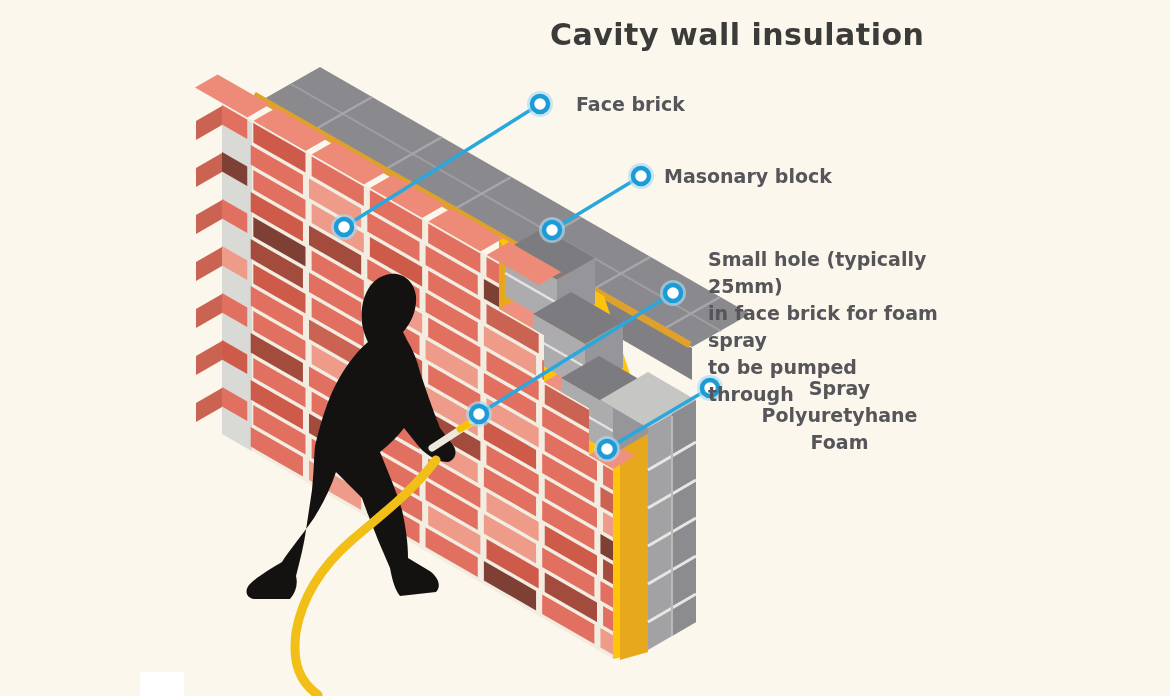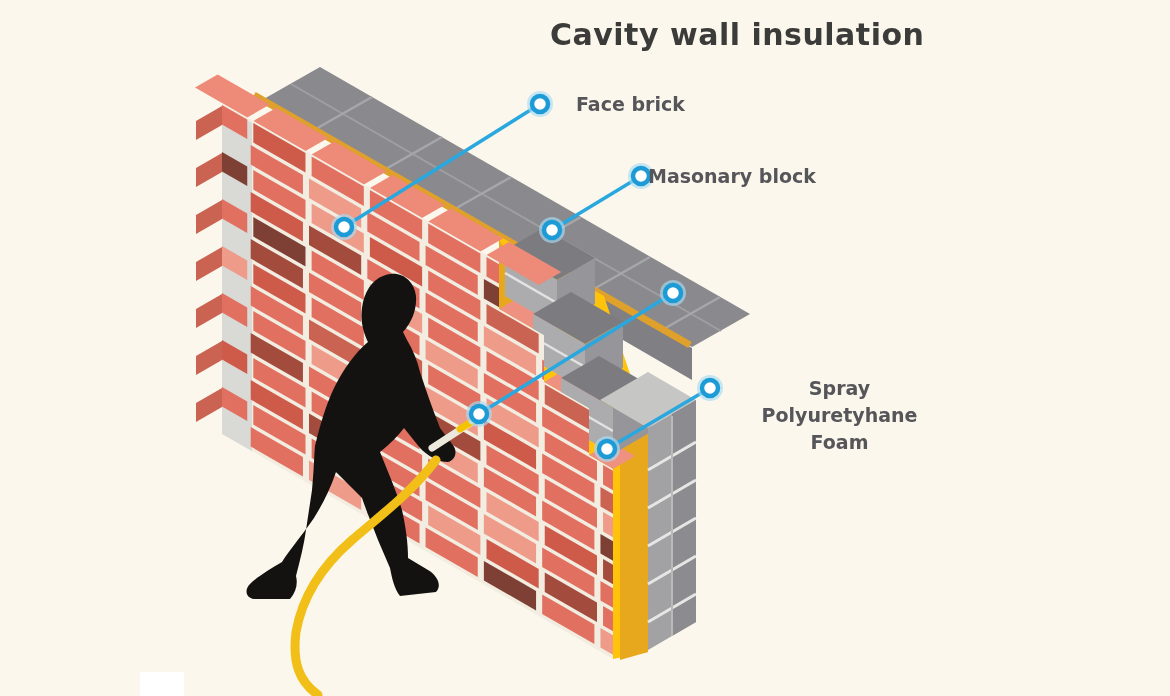--- a/index.html
+++ b/index.html
@@ -4,21 +4,21 @@
 <style>
   html,body{margin:0;padding:0;background:#fbf7ec;}
   #stage{position:relative;width:944px;height:696px;overflow:hidden;
          font-family:"DejaVu Sans","Liberation Sans",sans-serif;background:#fbf7ec;}
   #art{position:absolute;left:0;top:0;}
   .page-title{position:absolute;left:550px;top:17px;font-size:30px;font-weight:bold;
               color:#3b3b3a;letter-spacing:0.5px;}
   .callout-label{position:absolute;font-size:19px;font-weight:bold;color:#55555a;
                  line-height:27px;white-space:pre-line;}
   .cl-face{left:559px;top:91px;margin-left:17px;}
-  .cl-masonary{left:648px;top:163px;}
+  .cl-masonary{left:664px;top:163px;}
   .cl-hole{left:708px;top:246px;}
   .cl-foam{left:735px;top:375px;text-align:center;}
 </style>
 </head>
 <body>
 
 <div id="stage">
 
   <svg id="art" width="1170" height="696" viewBox="0 0 1170 696">
 
@@ -304,15 +304,18 @@
             <circle cx="710" cy="388" r="13" fill="#a8dcf2" opacity="0.65"></circle>
             <circle cx="710" cy="388" r="8" fill="#ffffff" stroke="#1c9bd6" stroke-width="4.5"></circle>
           </g>
         </g>
       </g>
   </svg>
 
   <div class="page-title">Cavity wall insulation</div>
   <div class="callout-label cl-face">Face brick</div>
   <div class="callout-label cl-masonary">Masonary block</div>
+  <div class="callout-label cl-hole">Small hole (typically 25mm)
+in face brick for foam spray
+to be pumped through</div>
   <div class="callout-label cl-foam">Spray Polyuretyhane
 Foam</div>
 </div>
 
 </body></html>

